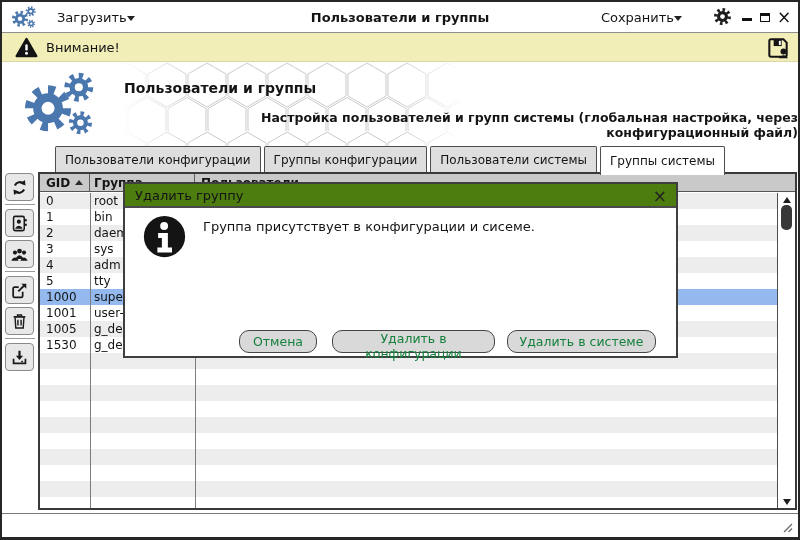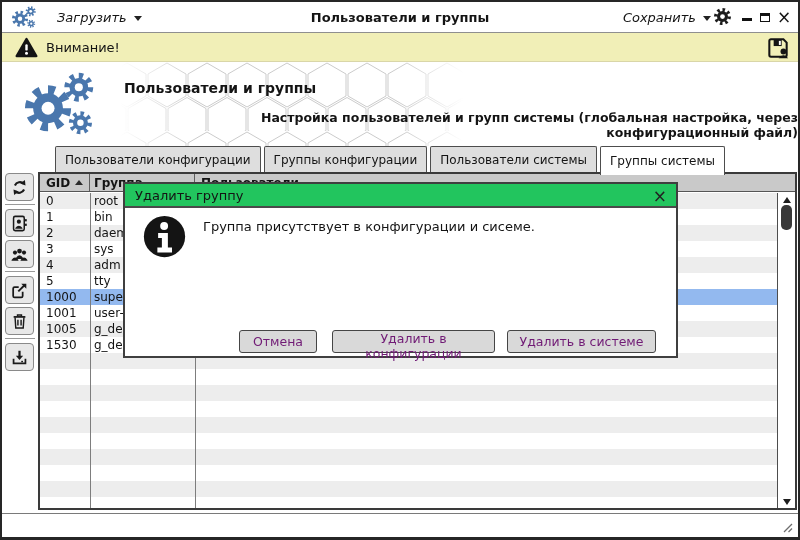--- a/index.html
+++ b/index.html
@@ -3,23 +3,23 @@
 <meta charset="utf-8">
 <style>
   * { margin:0; padding:0; box-sizing:border-box; }
   html,body { width:800px; height:540px; }
   body { position:relative; background:#fff; font-family:"DejaVu Sans","Liberation Sans",sans-serif; color:#141414; overflow:hidden; }
   .frame { position:absolute; inset:0; border:2px solid #262626; border-bottom-width:3px; pointer-events:none; z-index:60; }
 
   
   .titlebar { position:absolute; left:2px; top:2px; right:2px; height:30px; background:#fff; }
   .logo { position:absolute; left:9px; top:3px; width:27px; height:25px; color:#4a77ad; }
-  .tb-drop { position:absolute; top:6px; height:19px; display:flex; align-items:center; gap:7px; font-size:13px; cursor:default;font-style:italic; }
+  .tb-drop { position:absolute; top:6px; height:19px; display:flex; align-items:center; font-size:13px; cursor:default; }
   .tb-load { left:55px; }
-  .tb-save { right:87px; }
+  .tb-save { right:116px; }
   .caret { width:0; height:0; border-left:4.5px solid transparent; border-right:4.5px solid transparent; border-top:5.5px solid #222; margin-top:2px; }
   .tb-title { position:absolute; left:calc(50% - 160px); width:320px; top:8px; text-align:center; font-size:13px; font-weight:bold; }
   .tb-gear { position:absolute; right:66px; top:5px; width:19px; height:19px; color:#1c1c1c; }
   .winbtn { position:absolute; top:9px; width:14px; height:13px; display:flex; align-items:center; justify-content:center; }
   .btn-min { right:44px; } .btn-max { right:26px; } .btn-close { right:7px; }
   .glyph-min { width:10px; height:3px; background:#111; margin-top:4px; }
   .glyph-max { width:10px; height:9px; border:1.5px solid #111; border-top-width:3px; }
   .glyph-close { font-size:17px; line-height:13px; color:#111; }
 
   
@@ -70,26 +70,26 @@
   
   .vscroll { position:absolute; top:19px; right:0; bottom:0; width:18px; background:#fff; border-left:1px solid #4d4d4d; z-index:3; }
   .sb-up,.sb-down { position:absolute; left:0; width:17px; height:11px; display:flex; align-items:center; justify-content:center; }
   .sb-up { top:1px; } .sb-down { bottom:1px; }
   .tri-up { width:0; height:0; border-left:4.5px solid transparent; border-right:4.5px solid transparent; border-bottom:6px solid #1e1e1e; }
   .tri-down { width:0; height:0; border-left:4.5px solid transparent; border-right:4.5px solid transparent; border-top:6px solid #1e1e1e; }
   .sb-thumb { position:absolute; left:3px; top:12px; width:11px; height:25px; background:#383838; border-radius:5px; }
 
   
   .dialog { position:absolute; left:123px; top:182px; width:555px; height:176px; background:#fff; border:2px solid #3f3f3f; z-index:40; }
-  .dlg-titlebar { position:absolute; left:0; top:0; right:0; height:24px; border-bottom:2px solid #4a4a4a; background:#22c55e; }
+  .dlg-titlebar { position:absolute; left:0; top:0; right:0; height:24px; border-bottom:2px solid #4a4a4a; background:#4d7c0f; }
   .dlg-title { position:absolute; left:10px; top:4px; font-size:13px; }
   .dlg-close { position:absolute; right:9px; top:2px; font-size:17px; color:#222; cursor:default; }
   .dlg-icon { position:absolute; left:17px; top:30px; width:45px; height:45px; }
   .dlg-msg { position:absolute; left:78px; top:33px; font-size:13px; line-height:20px; }
-  .dlg-btn { position:absolute; top:146px; height:23px; background:#d9d9d9; border:1.5px solid #454545; border-radius:3px; font-size:12.5px; font-family:inherit; color:#701a75; cursor:default; }
+  .dlg-btn { position:absolute; top:146px; height:23px; background:#d9d9d9; border:1.5px solid #454545; border-radius:10px; font-size:12.5px; font-family:inherit; color:#15803d; cursor:default; }
 
   
   .statusbar { position:absolute; left:2px; right:2px; bottom:3px; height:24px; border-top:1.5px solid #7a7a7a; background:#fff; }
   .grip { position:absolute; right:5px; bottom:4px; width:13px; height:13px; }
 </style>
 </head>
 <body>
 
 <svg width="0" height="0" style="position:absolute" aria-hidden="true">
   <defs>

